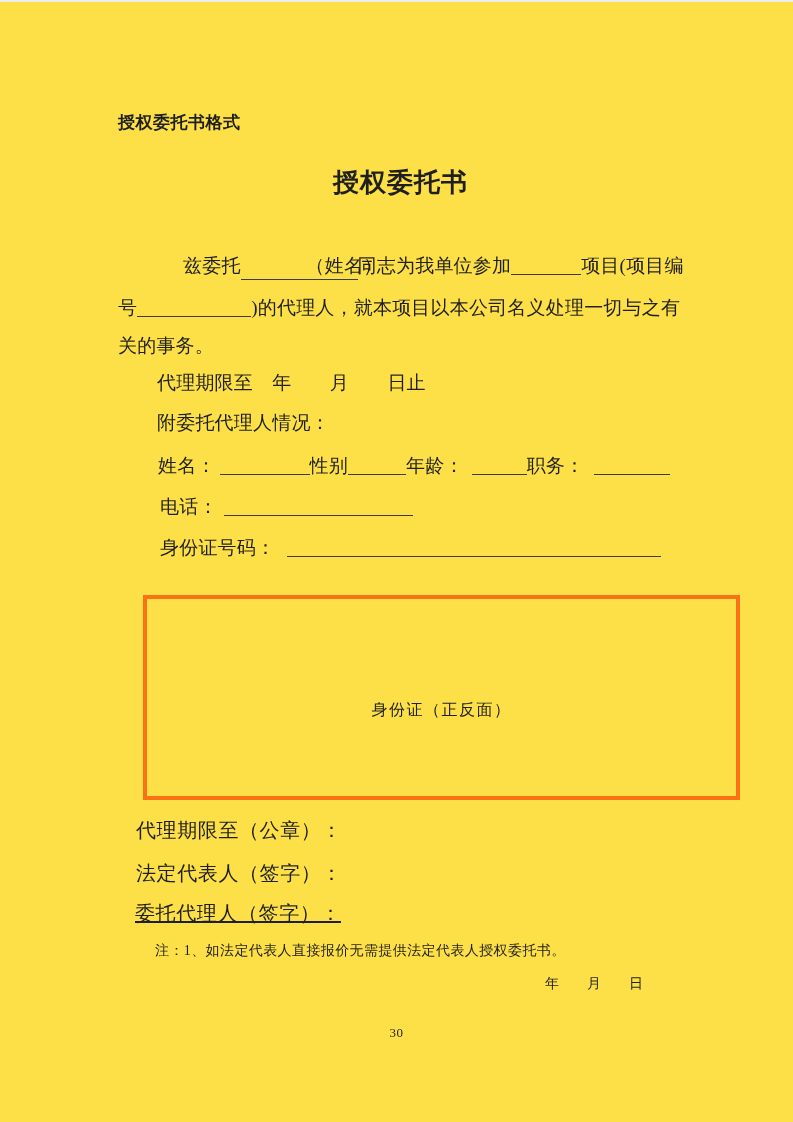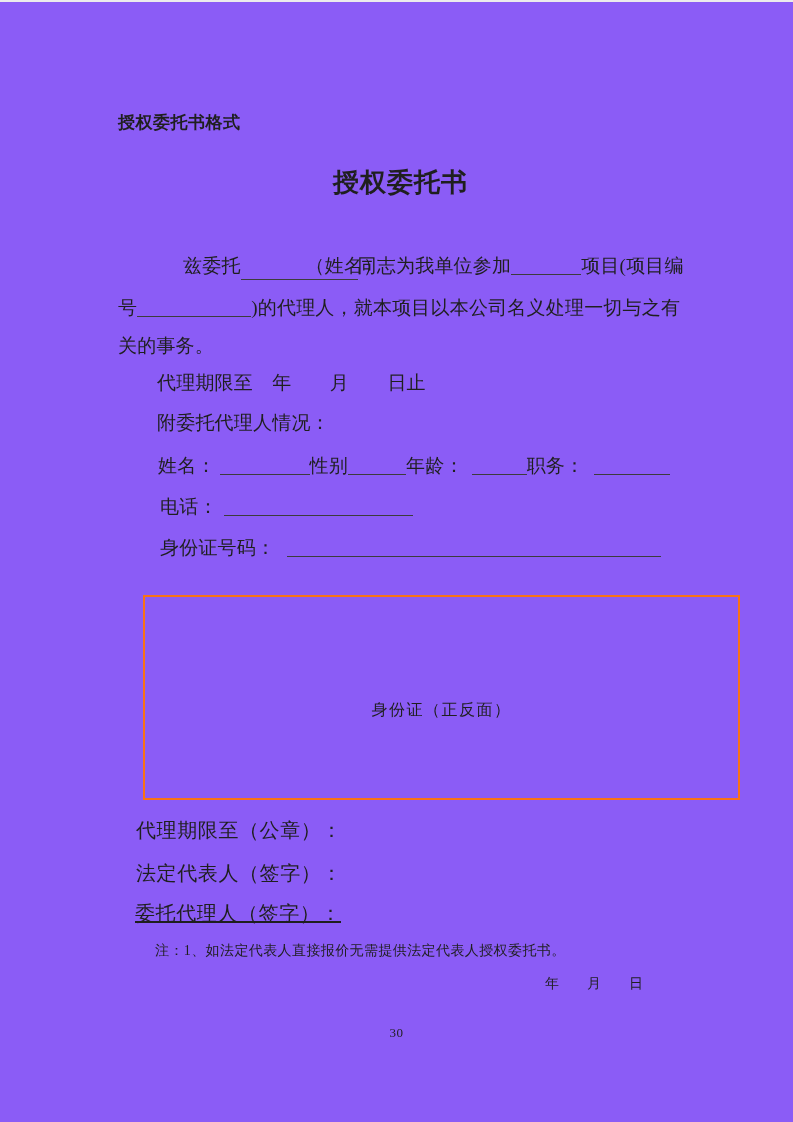--- a/index.html
+++ b/index.html
@@ -1,19 +1,19 @@
 <!DOCTYPE html>
 <html><head>
 <meta charset="utf-8">
 <style>
   html,body{margin:0;padding:0;background:#ffffff;}
   .page{
     position:relative;
     width:793px;height:1122px;
-    background:#8b5cf6;
+    background:#fde047;
     overflow:hidden;
     font-family:"Liberation Serif","DejaVu Serif",serif;
     color:#1f1f1f;
     box-sizing:border-box;
     border-top:2px solid #ececec;
   }
   .abs{position:absolute;white-space:nowrap;}
   .doc-heading{
     left:118px;top:109px;
     font-family:"Liberation Sans","DejaVu Sans",sans-serif;
@@ -45,21 +45,21 @@
   .w70{width:70px;}
   .w114{width:114px;}
   .w90{width:90px;margin-left:4px;}
   .w58{width:58px;}
   .w55{width:55px;margin-left:8px;}
   .w76{width:76px;margin-left:10px;}
   .w189{width:189px;margin-left:6px;}
   .w374{width:374px;margin-left:12px;}
   .id-box{
     left:143px;top:593px;width:597px;height:205px;
-    border:2px solid #f97316;
+    border:4px solid #f97316;
     box-sizing:border-box;
     display:flex;align-items:center;justify-content:center;
     padding-top:26px;
   }
   .id-box-label{font-size:16px;letter-spacing:1.5px;}
   .sig-line{font-size:20px;letter-spacing:0.6px;}
   .sig1{left:136px;top:815px;}
   .sig2{left:136px;top:858px;}
   .sig3{left:135px;top:898px;text-decoration:underline;}
   .note-line{left:155px;top:940px;font-size:14px;letter-spacing:0.4px;}

